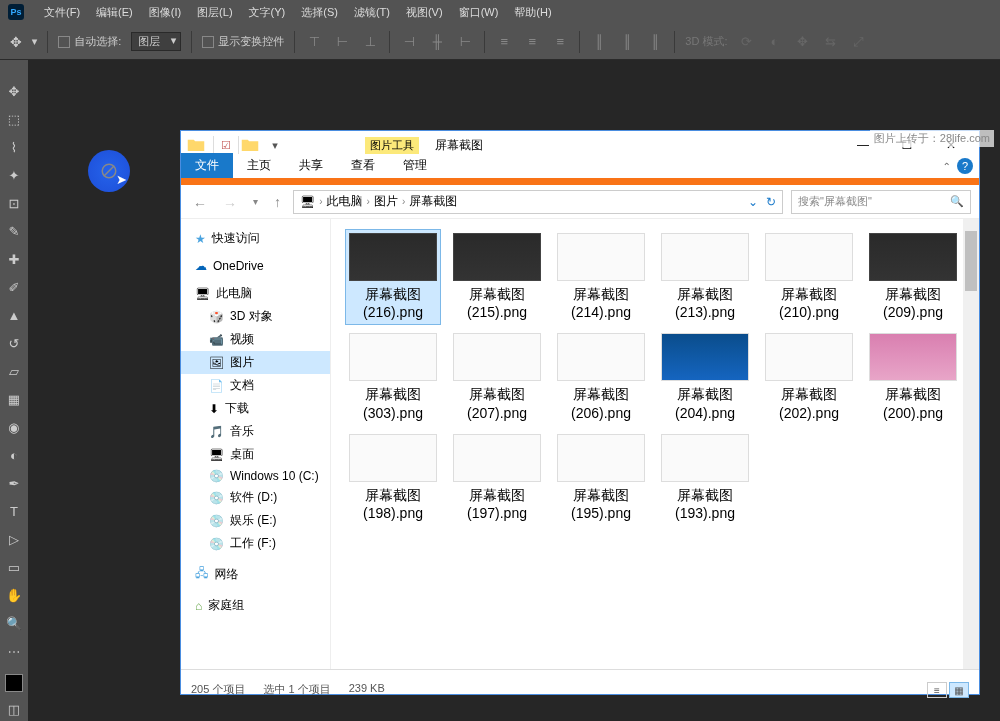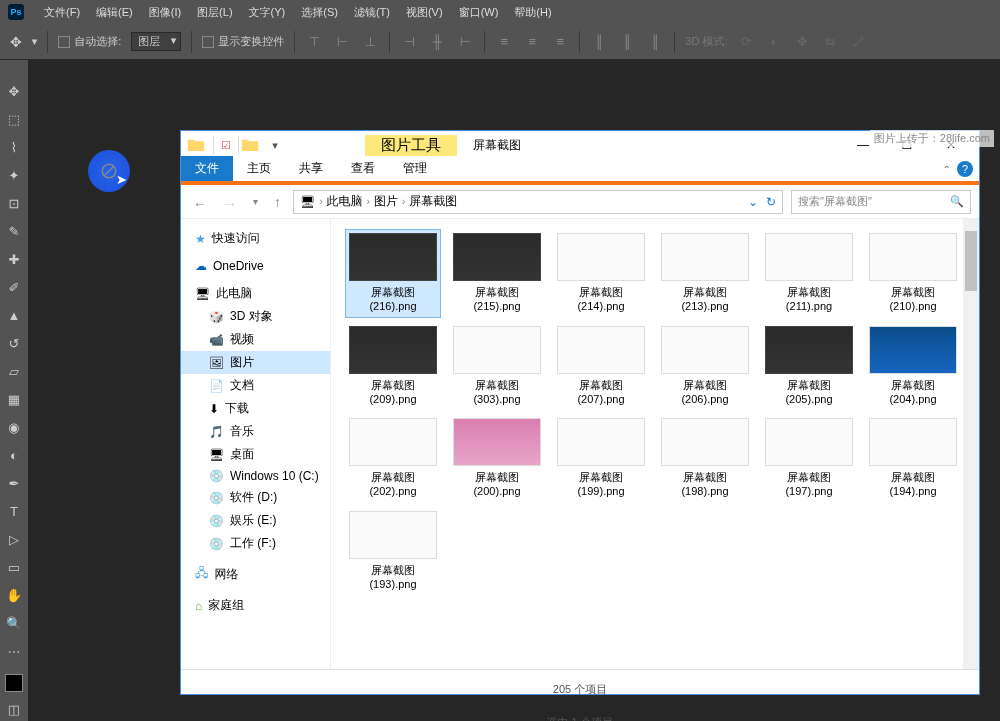--- a/index.html
+++ b/index.html
@@ -33,26 +33,26 @@
 .cursor-dot svg { width: 18px; height: 18px; }
 .cursor-arrow { position: absolute; left: 116px; top: 172px; color: #fff; font-size: 13px; }
 
 
 .explorer { position: absolute; left: 180px; top: 130px; width: 800px; height: 565px; background: #fff; border: 1px solid #4a8de0; display: flex; flex-direction: column; }
 
 .exp-titlebar { height: 28px; display: flex; align-items: center; padding: 0 6px; font-size: 12px; }
 .exp-folder-icon { width: 18px; height: 16px; margin-right: 6px; }
 .exp-tab-sep { width: 1px; height: 18px; background: #ddd; margin: 0 2px; }
 .exp-qat-icon { width: 18px; height: 18px; display: flex; align-items: center; justify-content: center; color: #555; font-size: 11px; margin: 0 1px; }
-.exp-title-tools { background: #fce97a; padding: 1px 16px; font-size: 15px; margin-left: 80px; }
+.exp-title-tools { background: #fce97a; padding: 1px 5px; font-size: 11px; margin-left: 80px; }
 .exp-title-text { margin-left: 16px; }
 .exp-winbtns { margin-left: auto; display: flex; }
 .exp-winbtn { width: 44px; height: 28px; display: flex; align-items: center; justify-content: center; font-size: 12px; cursor: pointer; }
 
-.exp-ribbon { height: 26px; display: flex; align-items: flex-end; font-size: 12px; border-bottom: 4px solid #f97316; position: relative; text-align: center; }
+.exp-ribbon { height: 26px; display: flex; align-items: flex-end; font-size: 12px; border-bottom: 7px solid #f97316; position: relative; text-align: center; }
 .exp-ribbon-tab { padding: 4px 14px; cursor: pointer; }
 .exp-ribbon-tab.active { background: #1979ca; color: #fff; }
 .exp-ribbon-right { position: absolute; right: 6px; bottom: 4px; display: flex; gap: 6px; align-items: center; }
 .exp-help { width: 16px; height: 16px; border-radius: 50%; background: #1979ca; color: #fff; font-size: 11px; display: flex; align-items: center; justify-content: center; }
 
 .exp-nav { height: 34px; display: flex; align-items: center; padding: 0 8px; gap: 8px; font-size: 12px; border-bottom: 1px solid #eee; }
 .exp-nav-arrow { color: #888; font-size: 14px; padding: 0 4px; cursor: pointer; }
 .exp-breadcrumb { flex: 1; height: 24px; border: 1px solid #ccc; display: flex; align-items: center; padding: 0 6px; gap: 4px; }
 .exp-bc-item { cursor: pointer; }
 .exp-bc-sep { color: #888; font-size: 10px; }
@@ -64,30 +64,30 @@
 .exp-sidebar { width: 150px; border-right: 1px solid #eee; padding: 8px 0; font-size: 12px; overflow-y: auto; }
 .exp-sb-item { display: flex; align-items: center; padding: 3px 8px 3px 14px; cursor: pointer; gap: 6px; }
 .exp-sb-item.lv2 { padding-left: 28px; }
 .exp-sb-item.selected { background: #cde8ff; }
 .exp-sb-group { margin-bottom: 6px; }
 
 .exp-content { flex: 1; padding: 10px 14px; overflow-y: auto; display: grid; grid-template-columns: repeat(6, 1fr); gap: 4px 8px; align-content: start; }
 .exp-scroll { width: 16px; background: #f0f0f0; position: relative; }
 .exp-thumb-scroll { position: absolute; top: 12px; left: 2px; width: 12px; height: 60px; background: #c0c0c0; }
 
-.file-item { display: flex; flex-direction: column; align-items: center; padding: 4px; cursor: pointer; font-size: 11px; text-align: center; }
+.file-item { display: flex; flex-direction: column; align-items: center; padding: 4px; cursor: pointer; font-size: 14px; text-align: center; }
 .file-item.selected { background: #cde8ff; border: 1px solid #7cb8e8; padding: 3px; }
 .file-thumb { width: 88px; height: 48px; margin-bottom: 4px; border: 1px solid #ddd; background: #f4f4f4; }
 .file-thumb.dark { background: linear-gradient(#2a2a2a, #333); border-color: #444; }
 .file-thumb.light { background: #fafafa; }
 .file-thumb.blue { background: linear-gradient(#0a4d8c, #1565c0); }
 .file-thumb.photo { background: linear-gradient(#d97fb0, #e8a5c8); }
 .file-label { line-height: 1.3; }
 
-.exp-status { height: 22px; border-top: 1px solid #ddd; display: flex; align-items: center; padding: 12px 10px; font-size: 11px; color: #555; gap: 18px; flex-direction: column; }
+.exp-status { height: 22px; border-top: 1px solid #ddd; display: flex; align-items: flex-start; padding: 12px 10px; font-size: 11px; color: #555; gap: 18px; }
 .exp-view-icons { margin-left: auto; display: flex; gap: 2px; }
 .exp-view-btn { width: 20px; height: 16px; border: 1px solid #ccc; display: flex; align-items: center; justify-content: center; font-size: 10px; }
 .exp-view-btn.active { background: #cde8ff; border-color: #7cb8e8; }
 
 .watermark { position: absolute; right: 6px; top: 130px; font-size: 11px; color: #888; background: rgba(255,255,255,0.7); padding: 1px 4px; }
 </style>
 </head>
 <body>
 
 <div class="ps-menubar">
@@ -325,73 +325,61 @@
         <div class="file-item">
           <div class="file-thumb light"></div>
           <div class="file-label">屏幕截图 (214).png</div>
         </div>
         <div class="file-item">
           <div class="file-thumb light"></div>
           <div class="file-label">屏幕截图 (213).png</div>
         </div>
         <div class="file-item">
           <div class="file-thumb light"></div>
-          <div class="file-label">屏幕截图 (211).png</div>
-        </div>
-        <div class="file-item">
-          <div class="file-thumb light"></div>
           <div class="file-label">屏幕截图 (210).png</div>
         </div>
         <div class="file-item">
           <div class="file-thumb dark"></div>
           <div class="file-label">屏幕截图 (209).png</div>
         </div>
         <div class="file-item">
           <div class="file-thumb light"></div>
           <div class="file-label">屏幕截图 (303).png</div>
         </div>
         <div class="file-item">
           <div class="file-thumb light"></div>
           <div class="file-label">屏幕截图 (207).png</div>
         </div>
         <div class="file-item">
           <div class="file-thumb light"></div>
           <div class="file-label">屏幕截图 (206).png</div>
         </div>
         <div class="file-item">
-          <div class="file-thumb dark"></div>
-          <div class="file-label">屏幕截图 (205).png</div>
-        </div>
-        <div class="file-item">
           <div class="file-thumb blue"></div>
           <div class="file-label">屏幕截图 (204).png</div>
         </div>
         <div class="file-item">
           <div class="file-thumb light"></div>
           <div class="file-label">屏幕截图 (202).png</div>
         </div>
         <div class="file-item">
           <div class="file-thumb photo"></div>
           <div class="file-label">屏幕截图 (200).png</div>
         </div>
         <div class="file-item">
           <div class="file-thumb light"></div>
-          <div class="file-label">屏幕截图 (199).png</div>
-        </div>
-        <div class="file-item">
-          <div class="file-thumb light"></div>
           <div class="file-label">屏幕截图 (198).png</div>
         </div>
         <div class="file-item">
           <div class="file-thumb light"></div>
           <div class="file-label">屏幕截图 (197).png</div>
         </div>
         <div class="file-item">
           <div class="file-thumb light"></div>
-          <div class="file-label">屏幕截图 (194).png</div>
+          <div class="file-label">屏幕截图 (195).png</div>
         </div>
         <div class="file-item">
           <div class="file-thumb light"></div>
           <div class="file-label">屏幕截图 (193).png</div>
         </div>
       </div>
     <div class="exp-scroll">
         <div class="exp-thumb-scroll"></div>
       </div>
   </div>

